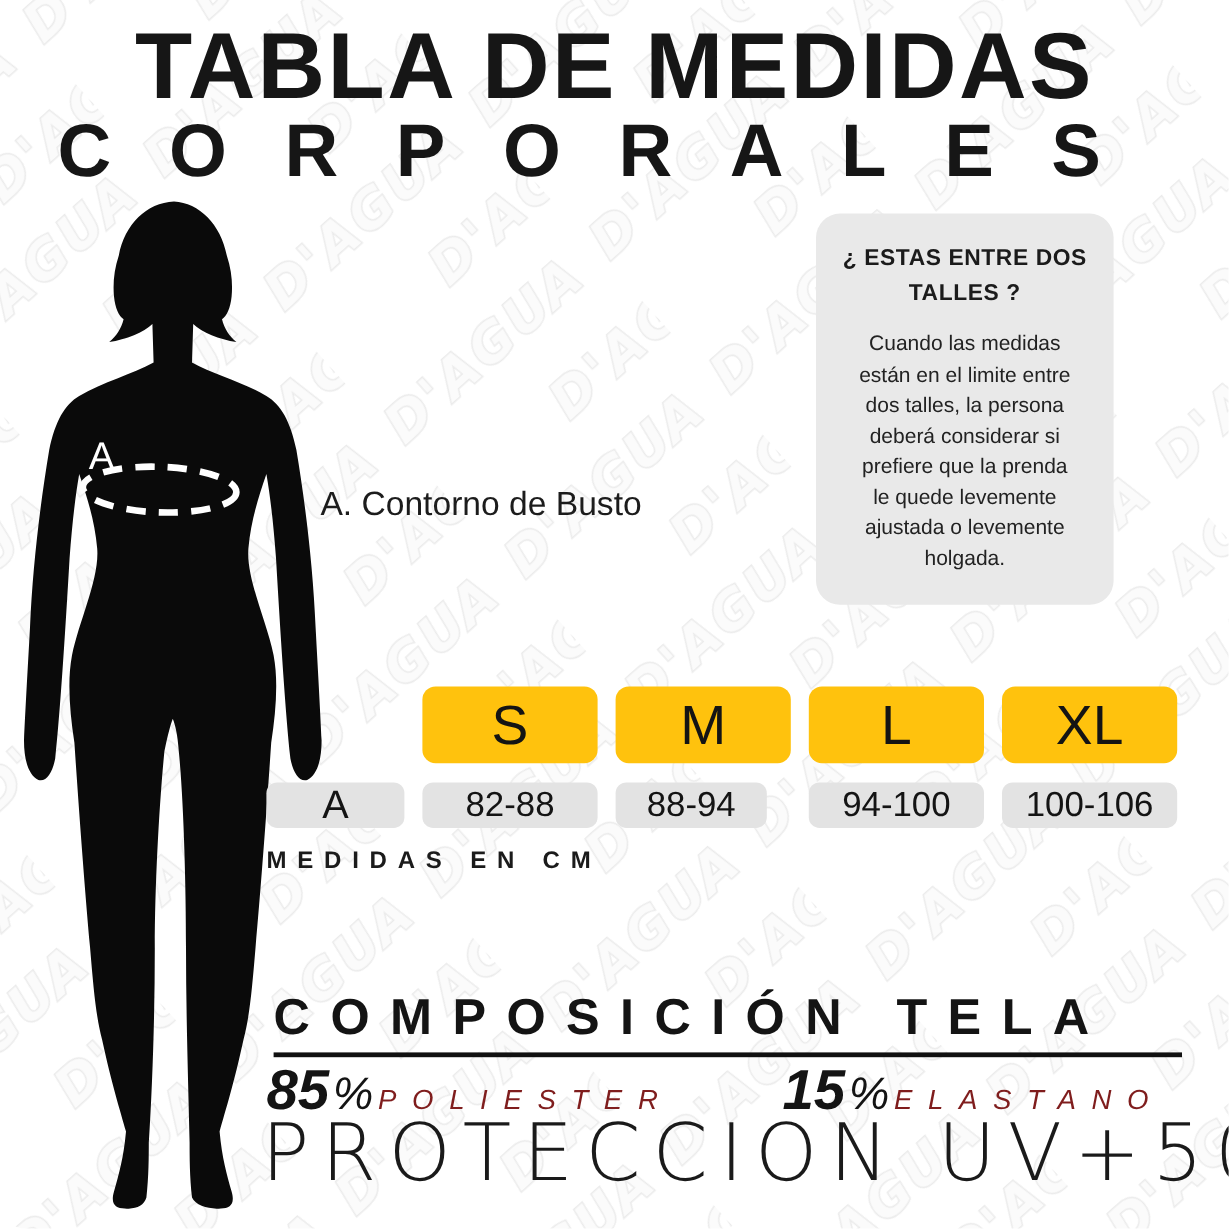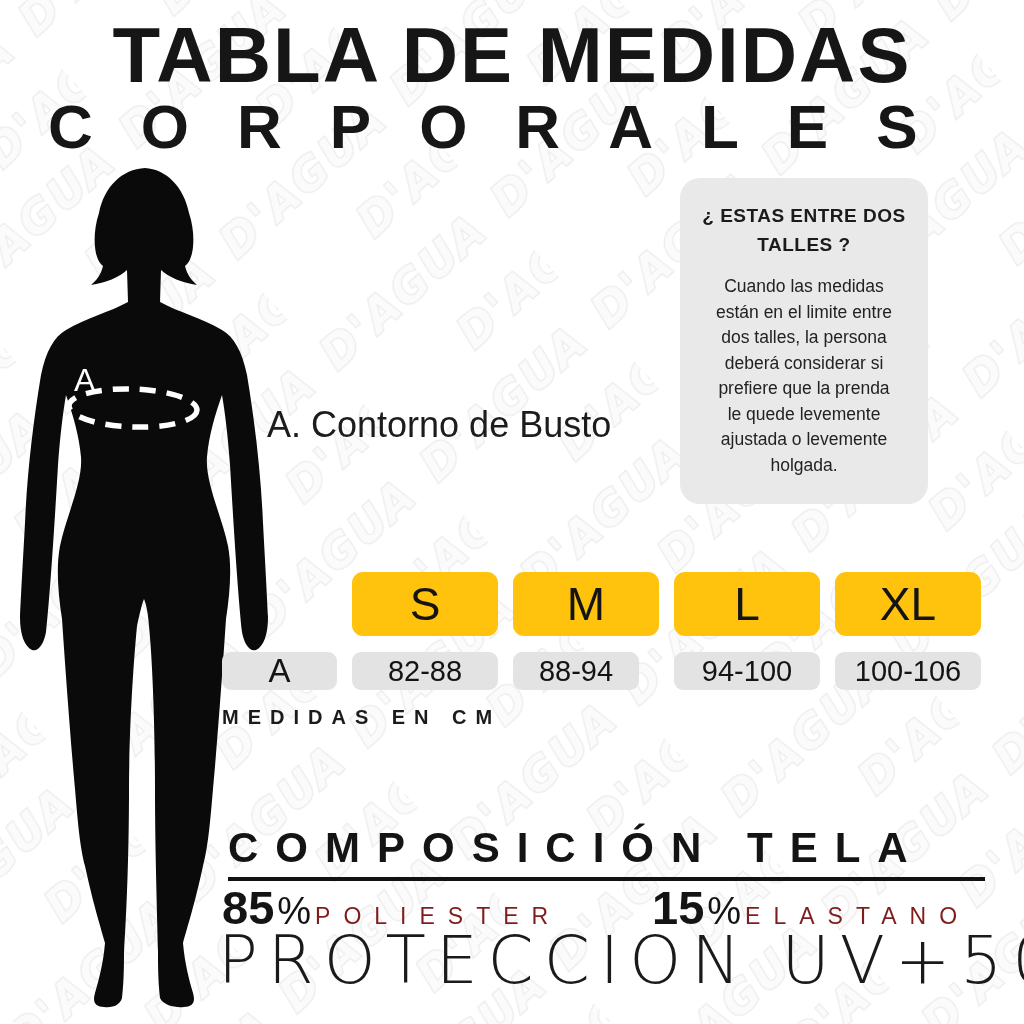--- a/index.html
+++ b/index.html
@@ -14,21 +14,21 @@
   }
   .layer{position:absolute;z-index:1;}
 
   
   .title-1{left:0;top:16px;width:1024px;text-align:center;font-size:78px;font-weight:700;letter-spacing:2px;line-height:1.0;color:#161616;}
   .title-2{left:0;top:96px;width:848px;text-align:center;font-size:62px;font-weight:700;letter-spacing:48px;padding-left:48px;box-sizing:border-box;line-height:1.0;color:#161616;}
 
   
   .figure-svg{left:0;top:165px;width:300px;height:860px;}
 
-  .bust-label{left:267px;top:404px;font-size:36px;font-weight:500;color:#1c1c1c;text-align:center;}
+  .bust-label{left:267px;top:404px;font-size:28px;font-weight:500;color:#1c1c1c;text-align:center;}
 
   
   .info-box{
     left:680px;top:178px;width:248px;height:326px;background:#e9e9e9;border-radius:20px;
     box-sizing:border-box;padding:24px 12px;text-align:center;
   }
   .info-heading{font-size:19px;font-weight:700;line-height:1.5;letter-spacing:0.5px;white-space:pre-line;color:#1b1b1b;}
   .info-body{margin-top:15px;font-size:17.5px;font-weight:400;line-height:1.46;white-space:pre-line;color:#222;}
 
   
@@ -41,21 +41,21 @@
     top:652px;height:38px;background:#e3e3e3;border-radius:9px;
     display:flex;align-items:center;justify-content:center;font-size:29px;font-weight:500;color:#141414;
   }
   .v-a{left:222px;width:115px;font-size:33px;}
   .v-1{left:352px;width:146px;} .v-2{left:513px;width:126px;} .v-3{left:674px;width:146px;} .v-4{left:835px;width:146px;}
   .measures-note{left:222px;top:706px;font-size:20px;font-weight:700;letter-spacing:9px;color:#1b1b1b;}
 
   
   .comp-heading{left:228px;top:824px;font-size:42px;font-weight:700;letter-spacing:17px;color:#141414;white-space:nowrap;}
   .comp-divider{left:228px;top:877px;width:757px;height:4px;background:#111;}
-  .comp-item{top:884px;display:flex;align-items:baseline;}
+  .comp-item{top:884px;display:flex;align-items:baseline;font-style:italic;}
   .comp-item-1{left:222px;} .comp-item-2{left:652px;text-align:center;}
   .comp-value{font-size:47px;font-weight:700;line-height:1;color:#141414;}
   .comp-symbol{font-size:38px;font-weight:400;line-height:1;margin-left:3px;color:#141414;}
   .comp-material{font-size:23px;font-weight:500;letter-spacing:13px;margin-left:4px;color:#7f1d1d;}
   .uv-protection{left:218px;top:922px;font-size:66px;font-weight:100;letter-spacing:10px;color:#1a1a1a;white-space:nowrap;font-family:"DejaVu Sans",sans-serif;}
 </style>
 </head>
 <body>
 
 <div class="canvas">

